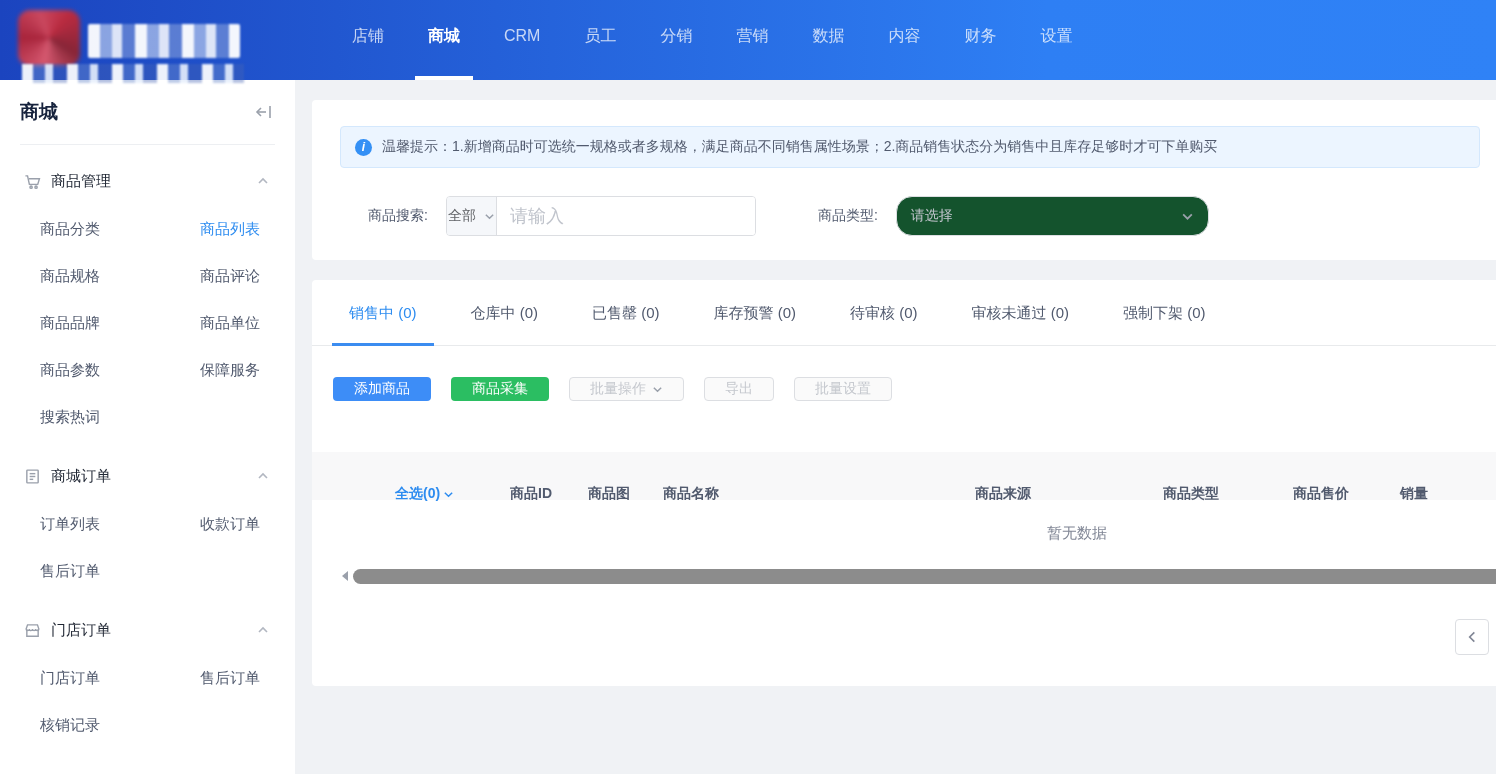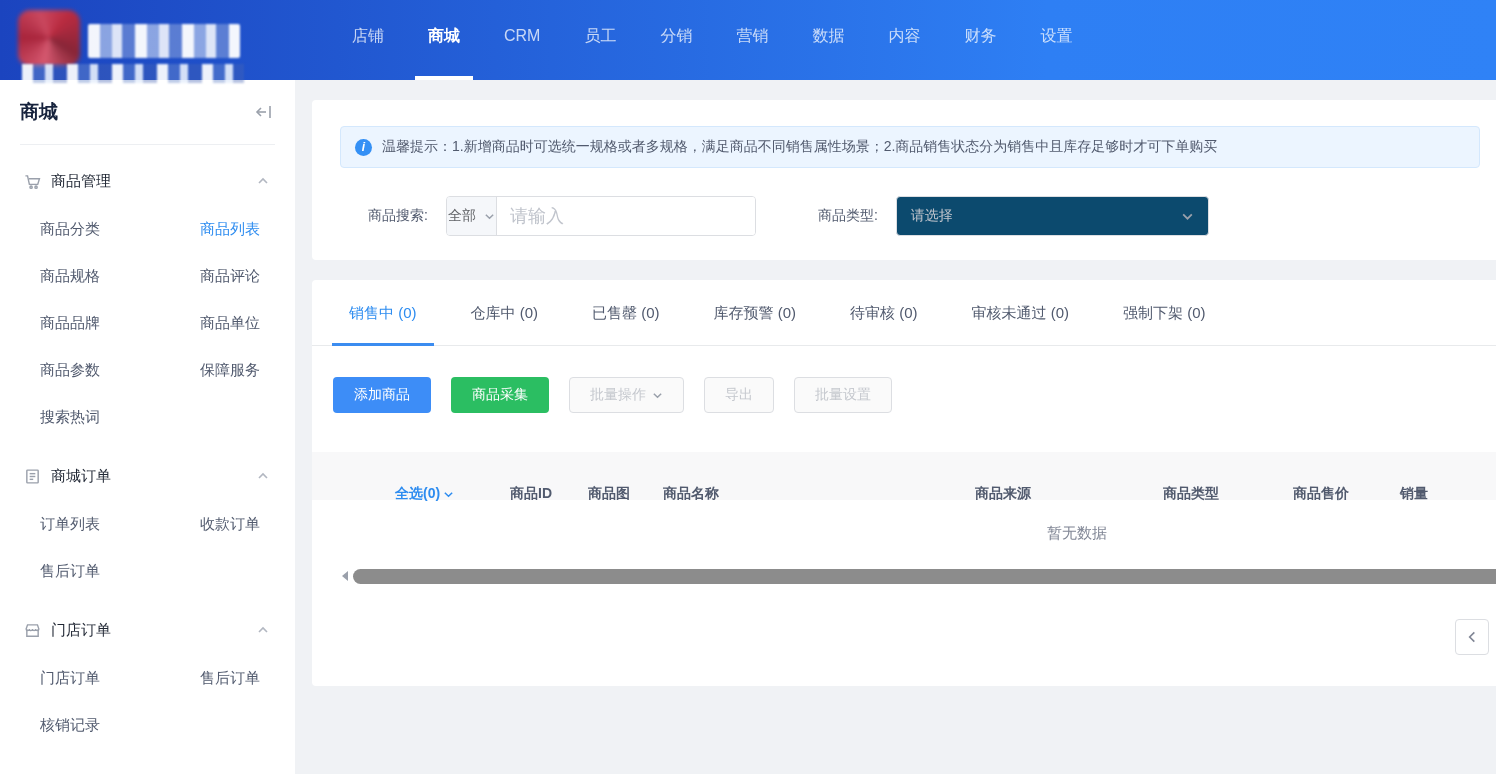--- a/index.html
+++ b/index.html
@@ -72,33 +72,33 @@
 
   .search-row { position:absolute; top:96px; left:0; right:0; display:flex; align-items:center; font-size:14px; }
   .form-label { color:#515a6e; white-space:nowrap; }
   .lbl-search { margin-left:56px; }
   .compound { margin-left:18px; width:310px; height:40px; border:1px solid #dcdee2; border-radius:4px; display:flex; overflow:hidden; background:#fff; }
   .compound-select { width:102px; background:#f5f7fa; border-right:1px solid #dcdee2;
     display:flex; align-items:center; justify-content:center; gap:8px; color:#606266; cursor:pointer; }
   .compound-input { flex:1; border:none; outline:none; padding:0 13px; font-size:18px; font-family:inherit; color:#515a6e; }
   .compound-input::placeholder { color:#c0c4cc; }
   .lbl-type { margin-left:62px; }
-  .type-select { margin-left:18px; width:313px; height:40px; border:1px solid #dcdee2; border-radius:4px;
-    display:flex; align-items:center; padding:0 14px; color:#c0c4cc; cursor:pointer; background:#0c4a6e; }
+  .type-select { margin-left:18px; width:313px; height:40px; border:1px solid #dcdee2; border-radius:16px;
+    display:flex; align-items:center; padding:0 14px; color:#c0c4cc; cursor:pointer; background:#14532d; }
   .type-select .ph { flex:1; }
   .caret { color:#9aa0ab; display:flex; }
 
   .panel-table { margin-top:20px; height:406px; }
   .tabs { display:flex; align-items:stretch; height:66px; border-bottom:1px solid #e8eaec; padding-left:20px; }
   .tab { padding:0 17px; margin-right:20px; line-height:65px; font-size:15px; color:#515a6e; cursor:pointer; position:relative; white-space:nowrap; }
   .tab.active { color:#2d8cf0; }
   .tab.active::after { content:""; position:absolute; left:0; right:0; bottom:-1px; height:3px; background:#3b8cf0; }
 
   .toolbar { position:absolute; top:97px; left:21px; display:flex; gap:20px; }
-  .btn { height:36px; border-radius:4px; font-size:14px; padding:0 20px; border:1px solid transparent;
+  .btn { height:24px; border-radius:4px; font-size:14px; padding:0 20px; border:1px solid transparent;
     display:flex; align-items:center; gap:6px; cursor:pointer; font-family:inherit; white-space:nowrap;text-align:center; }
   .btn-primary { background:#3d8df7; color:#fff; }
   .btn-success { background:#2bbe62; color:#fff; }
   .btn-disabled { background:#fafafa; border-color:#dcdee2; color:#c5c8ce; cursor:not-allowed; }
 
   .thead { position:absolute; top:172px; left:0; height:48px; width:1530px; background:#f8f8f9;
     display:flex; align-items:center; padding-left:83px; font-size:14px; font-weight:bold; color:#515a6e; }
   .th { flex:none;margin-top:36px; }
   .th-select { width:115px; color:#2d8cf0; display:flex; align-items:center; gap:3px; cursor:pointer; }
   .th-id { width:78px; } .th-img { width:75px; } .th-name { width:312px; }

